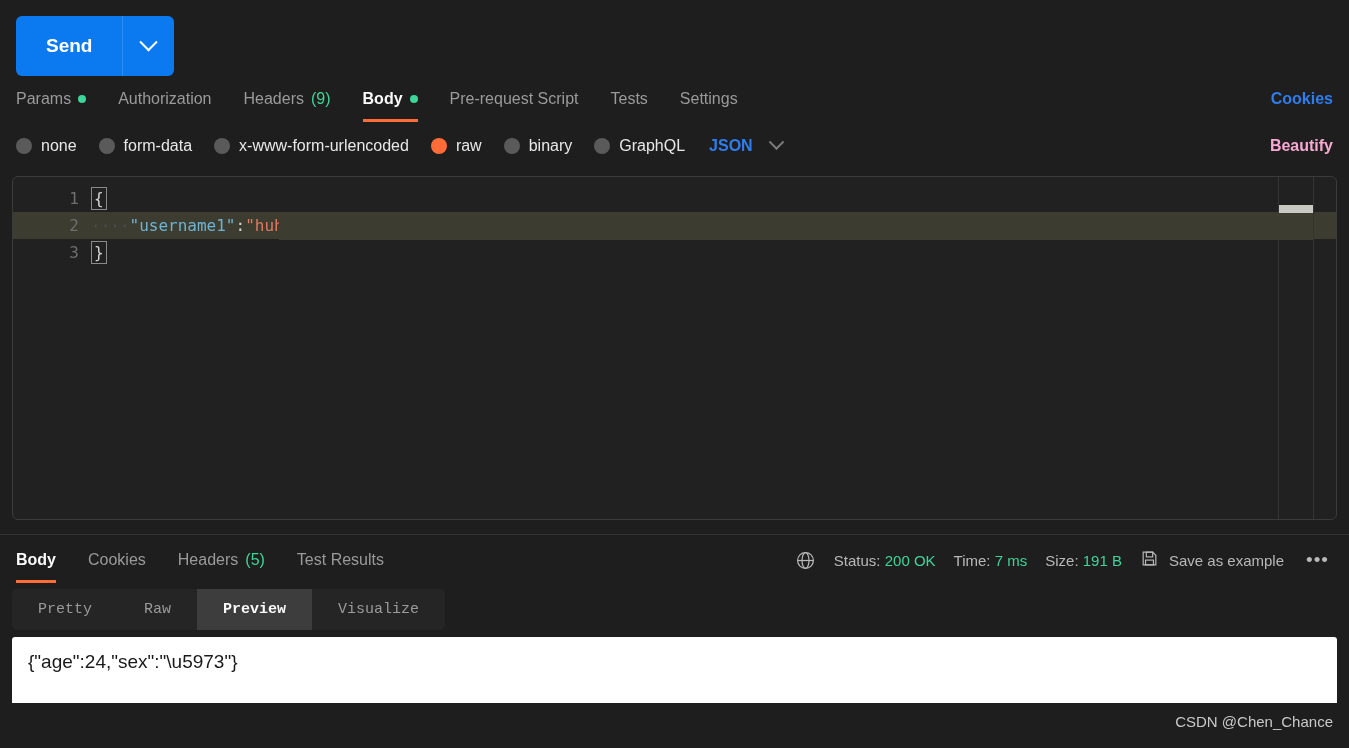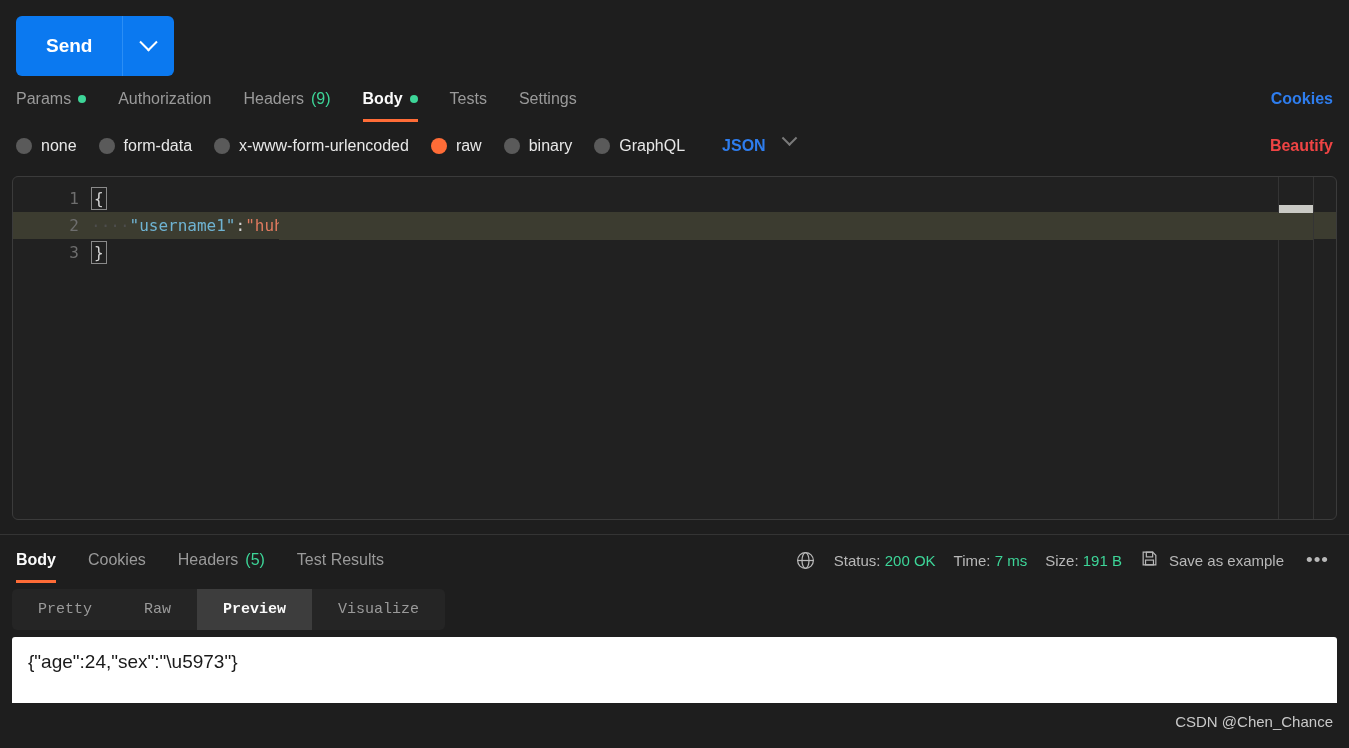--- a/index.html
+++ b/index.html
@@ -131,28 +131,28 @@
     display: inline-block;
     position: relative;
   }
   .radio.checked { background: #ff6c37; }
   .radio.checked::after {
     content: ""; position: absolute;
     left: 4px; top: 4px; width: 8px; height: 8px;
     border-radius: 50%; background: #ff6c37;
   }
   .json-select {
-    display: flex; gap: 18px;
-    margin-left: 15px; cursor: pointer;
+    display: flex; align-items: center; gap: 18px;
+    margin-left: 2px; cursor: pointer;
   }
   .json-label { color: #2e7dee; font-size: 16px; font-weight: bold; }
   .json-select .chev { border-color: #7a7a7a; width: 11px; height: 11px; }
   .beautify {
     margin-left: auto;
-    color: #ef4444; font-size: 16px; font-weight: bold; cursor: pointer;
+    color: #f9a8d4; font-size: 16px; font-weight: bold; cursor: pointer;
   }
 
   
   .editor-wrap {
     margin: 6px 12px 0 12px;
     height: 344px;
     border: 1px solid #3b3b3b;
     border-radius: 6px;
     background: #212121;
     position: relative;
@@ -291,20 +291,23 @@
     <div class="tab">
       <span>Authorization</span>
     </div>
     <div class="tab">
       <span>Headers</span>
       <span class="count-green">(9)</span>
     </div>
     <div class="tab active">
       <span>Body</span>
       <span class="dot-green"></span>
+    </div>
+    <div class="tab">
+      <span>Pre-request Script</span>
     </div>
     <div class="tab">
       <span>Tests</span>
     </div>
     <div class="tab">
       <span>Settings</span>
     </div>
     <div class="cookies-link">Cookies</div>
   </div>
 

